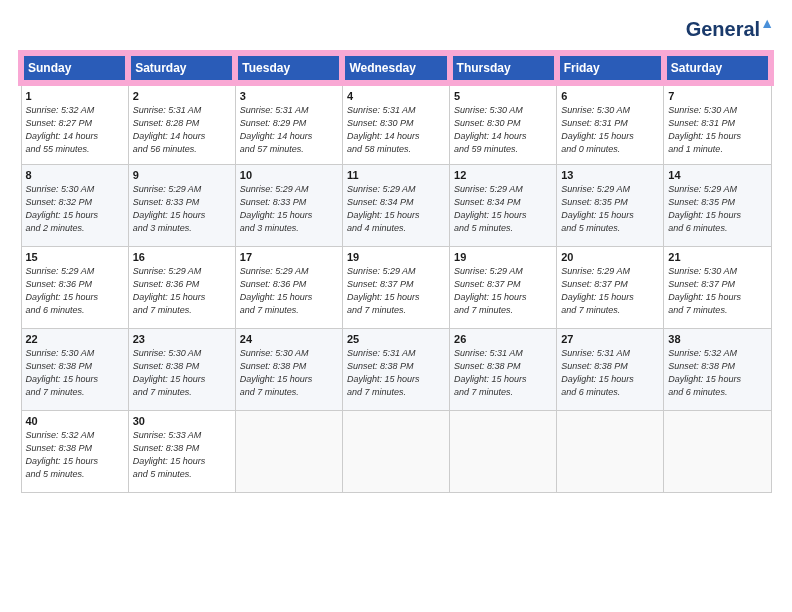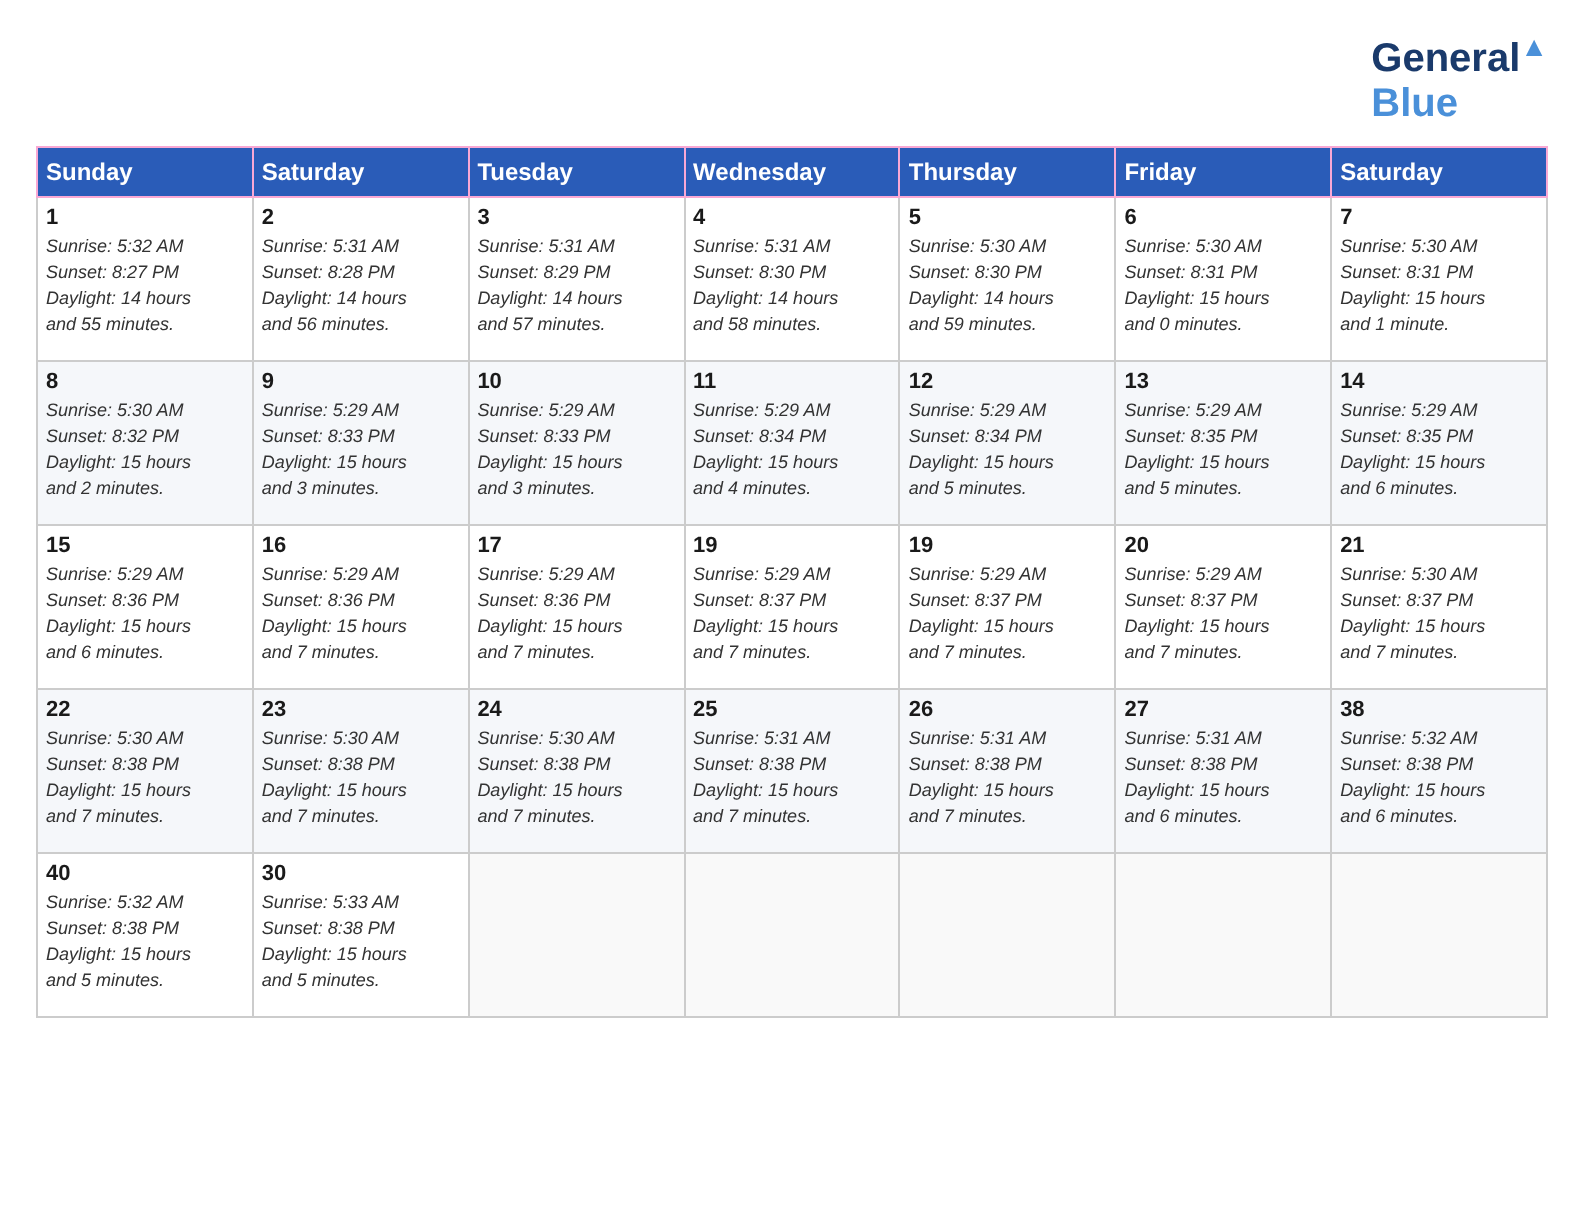--- a/index.html
+++ b/index.html
@@ -39,21 +39,21 @@
       border-collapse: collapse;
       table-layout: fixed;
     }
     .calendar th {
       background: #2a5cb8;
       color: #fff;
       font-size: 12px;
       font-weight: bold;
       padding: 5px 4px;
       text-align: left;
-      border: 1px solid #f9a8d4;
+      border: 6px solid #f9a8d4;
     }
     .calendar td {
       border: 1px solid #ccc;
       vertical-align: top;
       padding: 4px 4px 4px 4px;
       font-size: 9.5px;
       color: #222;
       background: #fff;
       height: 82px;
     }
@@ -85,21 +85,20 @@
 </head>
 <body>
 
 <div class="page">
   <div class="header">
     <div class="logo-wrapper">
       <div>
         <div style="font-size:20px;font-weight:bold;line-height:1.1;">
           <span style="color:#1a3a6b;">General</span><span style="color:#4a90d9;font-size:14px;vertical-align:super;">▲</span>
         </div>
-        <div style="font-size:20px;font-weight:bold;color:#4a90d9;line-height:1.1;">Blue</div>
       </div>
     </div>
     <div class="title-block">
       <div class="month-title"></div>
       <div class="location"></div>
     </div>
   </div>
 
   <table class="calendar">
     <thead>

